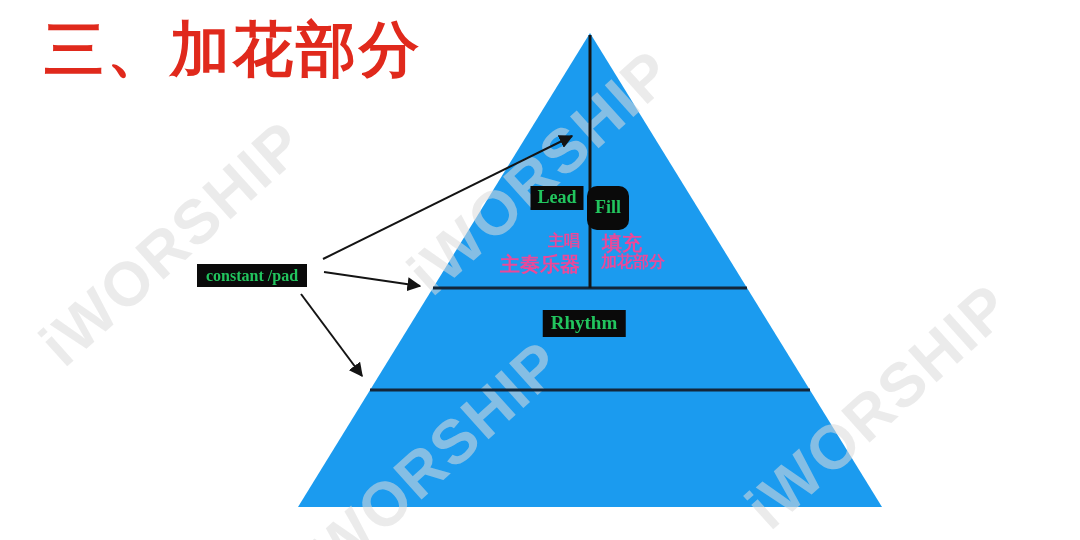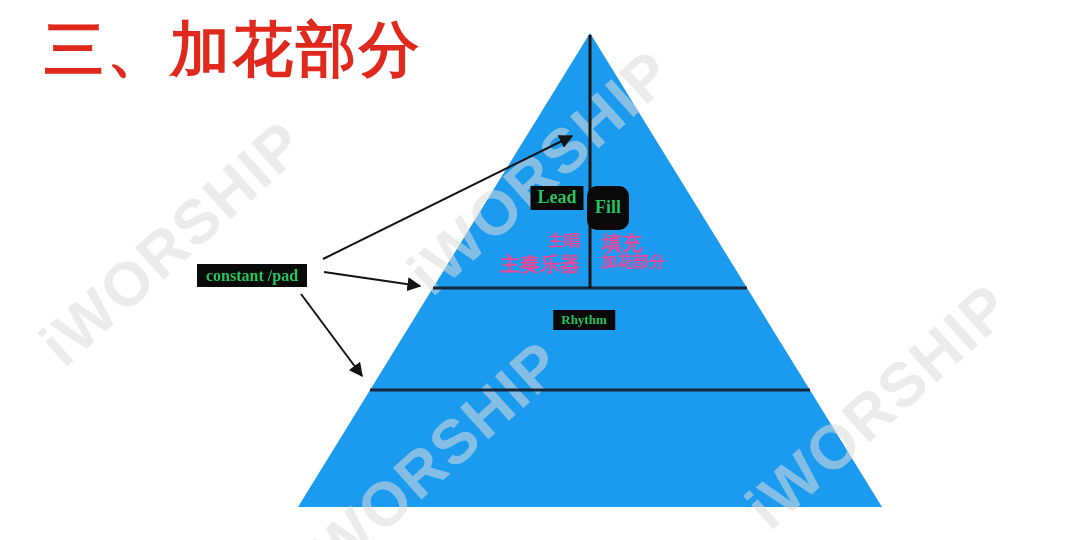--- a/index.html
+++ b/index.html
@@ -45,21 +45,21 @@
     position:absolute;
     background:#0a0a0a;color:#22c55e;
     font-weight:bold;line-height:1.2;
     white-space:nowrap;
     z-index:4;
     font-family:Liberation Serif, serif;
   }
   .chip.centered{transform:translateX(-50%);}
   #lead-box{left:557px;top:186px;font-size:18px;padding:1px 7px;}
   #fill-box{left:608px;top:186px;font-size:18px;padding:11px 8px;border-radius:10px;}
-  #rhythm-box{left:584px;top:310px;font-size:13px;padding:2px 8px;}
+  #rhythm-box{left:584px;top:310px;font-size:19px;padding:2px 8px;}
   #foundation-box{left:582px;top:411px;font-size:20px;padding:2px 9px;}
   #constant-box{left:197px;top:264px;font-size:16px;padding:2px 9px;}
 
   
   .desc{
     position:absolute;
     color:#ec4899;font-weight:700;
     white-space:nowrap;
     z-index:4;line-height:1.2;font-family:Liberation Serif, serif;
   }

